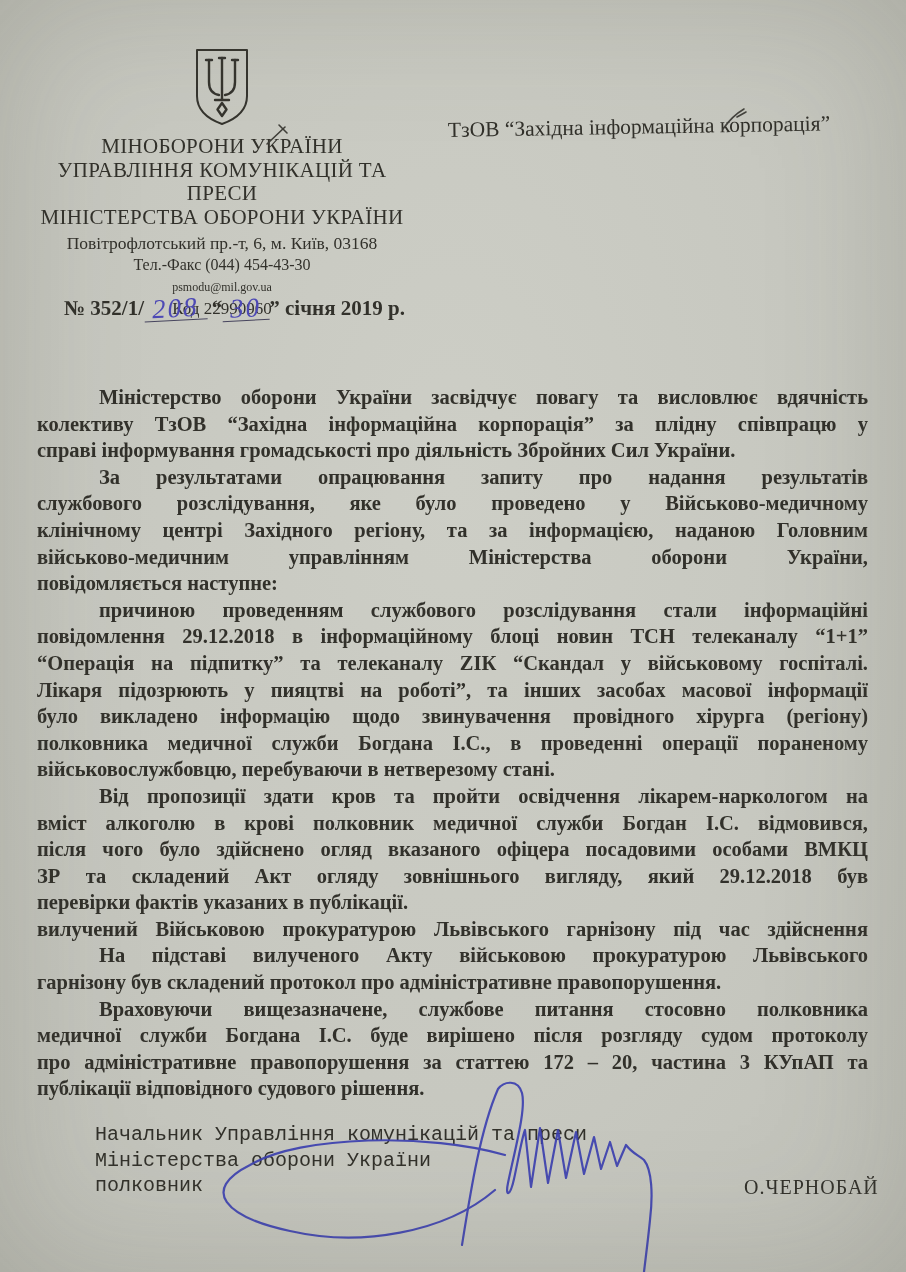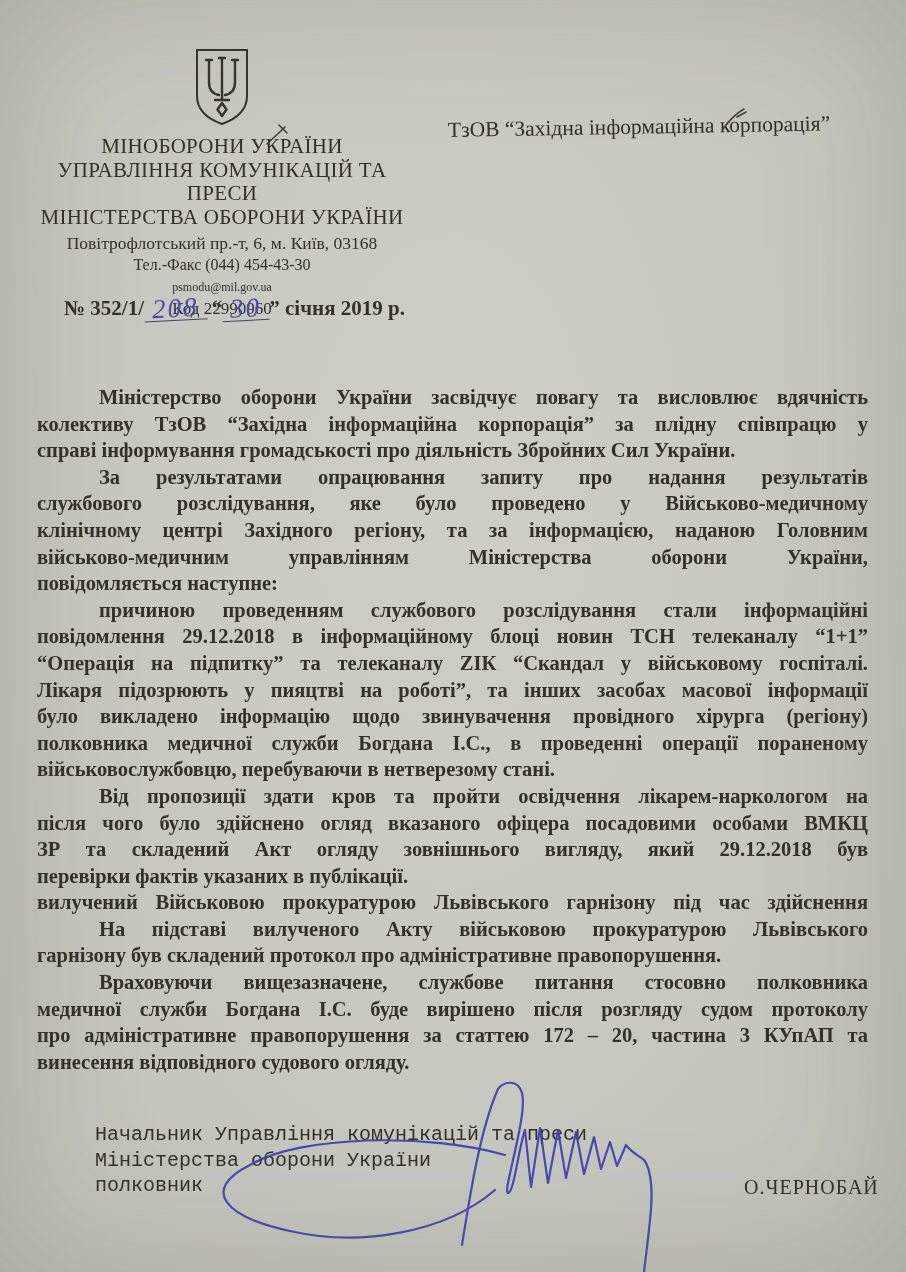--- a/index.html
+++ b/index.html
@@ -113,34 +113,35 @@
       <div class="line first">причиною проведенням службового розслідування стали інформаційні</div>
       <div class="line">повідомлення 29.12.2018 в інформаційному блоці новин ТСН телеканалу “1+1”</div>
       <div class="line">“Операція на підпитку” та телеканалу ZІК “Скандал у військовому госпіталі.</div>
       <div class="line">Лікаря підозрюють у пияцтві на роботі”, та інших засобах масової інформації</div>
       <div class="line">було викладено інформацію щодо звинувачення провідного хірурга (регіону)</div>
       <div class="line">полковника медичної служби Богдана І.С., в проведенні операції пораненому</div>
       <div class="line last">військовослужбовцю, перебуваючи в нетверезому стані.</div>
     </div>
     <div>
       <div class="line first">Від пропозиції здати кров та пройти освідчення лікарем-наркологом на</div>
+      <div class="line">вміст алкоголю в крові полковник медичної служби Богдан І.С. відмовився,</div>
       <div class="line">після чого було здійснено огляд вказаного офіцера посадовими особами ВМКЦ</div>
       <div class="line">ЗР та складений Акт огляду зовнішнього вигляду, який 29.12.2018 був</div>
       <div class="line last">перевірки фактів указаних в публікації.</div>
       <div class="line">вилучений Військовою прокуратурою Львівського гарнізону під час здійснення</div>
     </div>
     <div>
       <div class="line first">На підставі вилученого Акту військовою прокуратурою Львівського</div>
       <div class="line last">гарнізону був складений протокол про адміністративне правопорушення.</div>
     </div>
     <div>
       <div class="line first">Враховуючи вищезазначене, службове питання стосовно полковника</div>
       <div class="line">медичної служби Богдана І.С. буде вирішено після розгляду судом протоколу</div>
       <div class="line">про адміністративне правопорушення за статтею 172 – 20, частина 3 КУпАП та</div>
-      <div class="line last">винесення відповідного судового огляду.</div>
+      <div class="line last">публікації відповідного судового рішення.</div>
     </div>
   </div>
 
   <div class="sig-block">
     <div>Начальник Управління комунікацій та преси</div>
     <div>Міністерства оборони України</div>
     <div>полковник</div>
   </div>
   <div class="sig-name">О.ЧЕРНОБАЙ</div>
 

